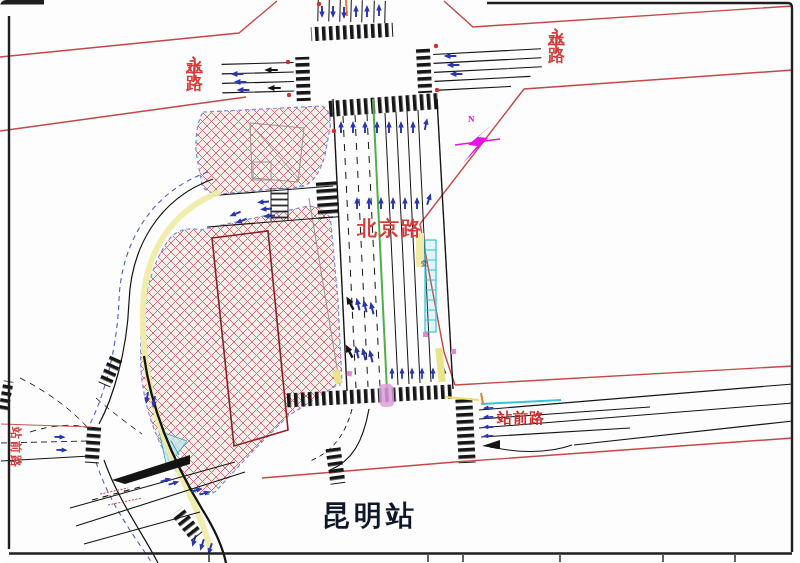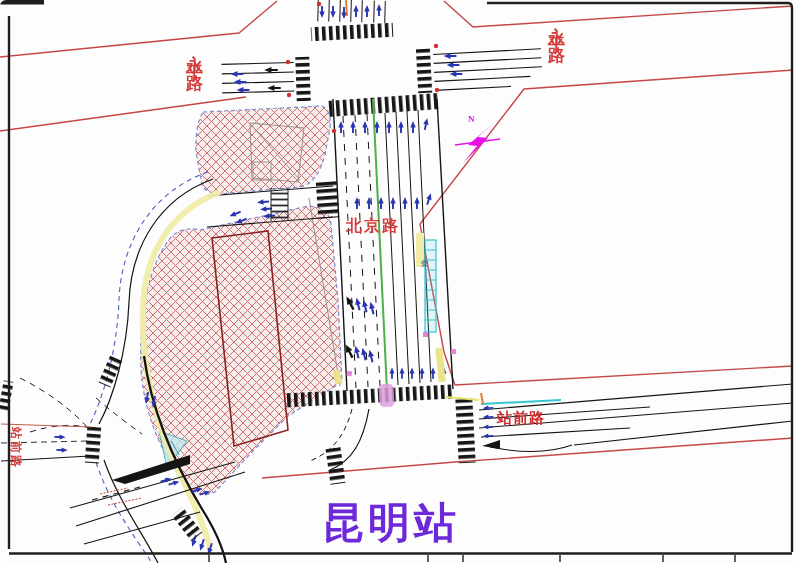--- a/index.html
+++ b/index.html
@@ -283,18 +283,18 @@
     <path d="M487,3 H788 Q792,3 792,8 V552" stroke-width="2.4"></path>
     <path d="M9,553.5 H792" stroke-width="2.6"></path>
     <g stroke-width="1.4">
       <path d="M209,555 V562 M428,555 V562 M463,555 V562 M560,555 V562 M663,555 V562 M735,555 V562"></path>
     </g>
   </g>
 </svg>
 
 <div class="lbl v" style="left:186px;top:42px;font-size:17px;letter-spacing:9px;">永平路</div>
 <div class="lbl v" style="left:548px;top:14px;font-size:17px;letter-spacing:9px;">永平路</div>
-<div class="lbl" style="left:346px;top:218px;font-size:16px;letter-spacing:2px;">北京路</div>
+<div class="lbl" style="left:357px;top:218px;font-size:20px;letter-spacing:2px;">北京路</div>
 <div class="lbl" style="left:497px;top:411px;font-size:15px;letter-spacing:1px;color:#cf2b2b;">站前路</div>
 <div class="lbl vr" style="left:10px;top:427px;font-size:12px;letter-spacing:2px;">站前路</div>
-<div class="lbl" style="left:322px;top:502px;font-size:42px;letter-spacing:4px;color:#6d28d9;text-align:right;">昆明站</div>
+<div class="lbl" style="left:322px;top:502px;font-size:28px;letter-spacing:4px;color:#0f172a;text-align:right;">昆明站</div>
 <div class="lbl v" style="left:420px;top:253px;font-size:7px;letter-spacing:1px;color:#4a5a7a;font-weight:400;">公交</div>
 </div>
 
 </body></html>

